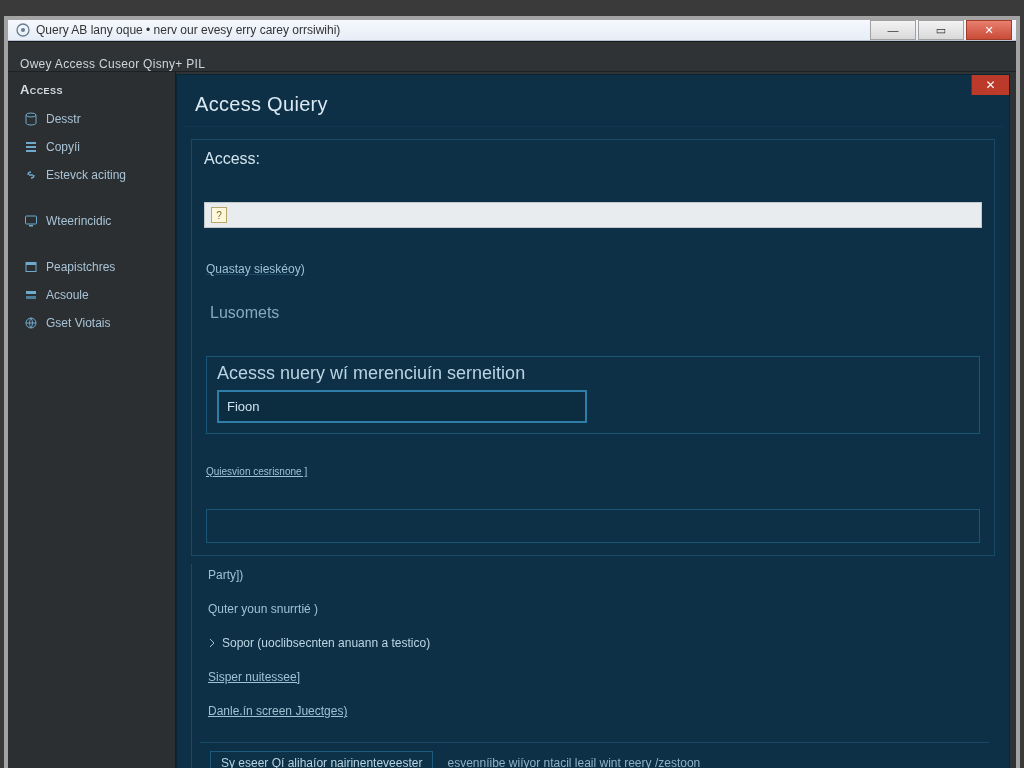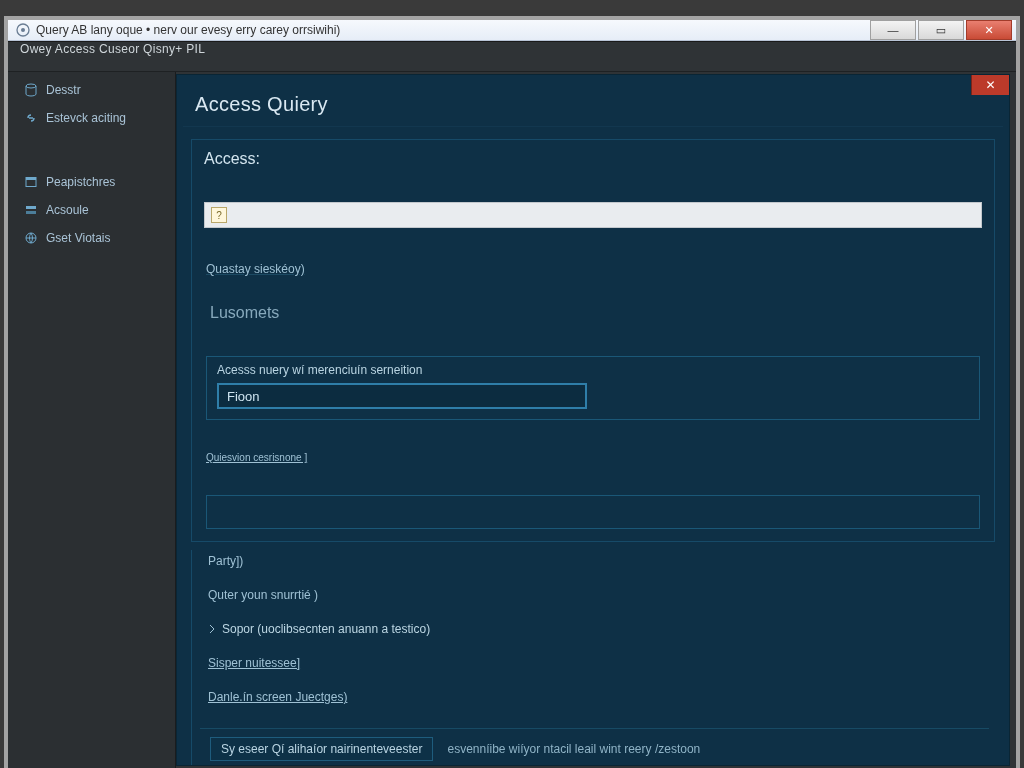--- a/index.html
+++ b/index.html
@@ -27,21 +27,21 @@
   font-size: 11px; color: #333; cursor: pointer;
 }
 .wc-close { background: linear-gradient(#e97f70,#c94b36); color: #fff; border-color: #a23b2a; }
 
 
 .app-body {
   flex: 1; background: #2f3336; display: flex; flex-direction: column;
   border-top: 1px solid #1a1a1a;
 }
 .breadcrumb {
-  height: 30px; display: flex; align-items: flex-start; padding: 0 12px;
+  height: 30px; display: flex; align-items: flex-end; padding: 0 12px;
   color: #cfd6da; font-size: 12px; letter-spacing: .3px;
   background: #2f3336; border-bottom: 1px solid #1e2123;
 }
 .content-row { flex: 1; display: flex; min-height: 0; }
 
 
 .sidebar {
   width: 168px; background: #2b2f32; border-right: 1px solid #1a1c1e;
   display: flex; flex-direction: column; padding-top: 4px;
 }
@@ -93,23 +93,23 @@
 }
 .field-label {
   color: #9fc1d4; font-size: 12px; padding: 4px 14px 2px;
   text-decoration: underline; text-decoration-color: #1c4a63;
 }
 .mini-label { color: #87a9bc; font-size: 16px; padding: 2px 18px 4px; }
 
 .nested-block {
   margin: 6px 14px 4px; border: 1px solid #1a5777;
 }
-.nested-block .hdr { color: #b9d4e2; font-size: 12px; padding: 6px 10px 4px; }
+.nested-block .hdr { color: #b9d4e2; font-size: 18px; padding: 6px 10px 4px; }
 .input-box {
-  margin: 2px 10px 10px; height: 26px; border: 2px solid #2f7ea9;
+  margin: 2px 10px 10px; height: 33px; border: 2px solid #2f7ea9;
   background: #0c2c40; color: #cfe4f0; font-size: 13px; padding: 0 8px;
   outline: none; width: 370px;
 }
 .link-text {
   color: #9fc1d4; font-size: 10px; padding: 4px 14px; text-decoration: underline;
   cursor: pointer; display: inline-block;
 }
 .section2 {
   margin: 8px 14px 0; display: flex; flex-direction: column; gap: 12px;
   border-left: 1px solid #164a68; padding-left: 2px;
@@ -163,41 +163,61 @@
 
   <div class="app-body">
 
     <div class="breadcrumb">
       <span>Owey   Access Cuseor Qisny+ PIL</span>
     </div>
 
     <div class="content-row">
 
       <div class="sidebar">
+        <div class="sidebar-heading">Access</div>
 
         <div class="sidebar-item">
           <span class="icon">
               <svg width="14" height="14" viewBox="0 0 14 14">
                 <ellipse cx="7" cy="3" rx="5" ry="2" fill="none" stroke="#6fa9cc"></ellipse>
                 <path d="M2 3v8c0 1.1 2.2 2 5 2s5-.9 5-2V3" fill="none" stroke="#6fa9cc"></path>
               </svg>
             </span>
           <span>Desstr</span>
         </div>
         <div class="sidebar-item">
           <span class="icon">
               <svg width="14" height="14" viewBox="0 0 14 14">
+                <rect x="2" y="2" width="10" height="2" fill="#6fa9cc"></rect>
+                <rect x="2" y="6" width="10" height="2" fill="#6fa9cc"></rect>
+                <rect x="2" y="10" width="10" height="2" fill="#6fa9cc"></rect>
+              </svg>
+            </span>
+          <span>Copyíi</span>
+        </div>
+        <div class="sidebar-item">
+          <span class="icon">
+              <svg width="14" height="14" viewBox="0 0 14 14">
                 <path d="M4 7a3 3 0 013-3h0M10 7a3 3 0 01-3 3h0M5 7h4" stroke="#6fa9cc" fill="none" stroke-width="1.4"></path>
               </svg>
             </span>
           <span>Estevck aciting</span>
         </div>
 
         <div class="sidebar-gap"></div>
 
+        <div class="sidebar-item">
+          <span class="icon">
+              <svg width="14" height="14" viewBox="0 0 14 14">
+                <rect x="1.5" y="2" width="11" height="8" rx="1" fill="none" stroke="#6fa9cc"></rect>
+                <rect x="5" y="11" width="4" height="1.5" fill="#6fa9cc"></rect>
+              </svg>
+            </span>
+          <span>Wteerincidic</span>
+        </div>
 
         <div class="sidebar-gap"></div>
 
         <div class="sidebar-item">
           <span class="icon">
               <svg width="14" height="14" viewBox="0 0 14 14">
                 <rect x="2" y="2.5" width="10" height="9" fill="none" stroke="#6fa9cc"></rect>
                 <rect x="2" y="2.5" width="10" height="2.5" fill="#6fa9cc"></rect>
               </svg>
             </span>

